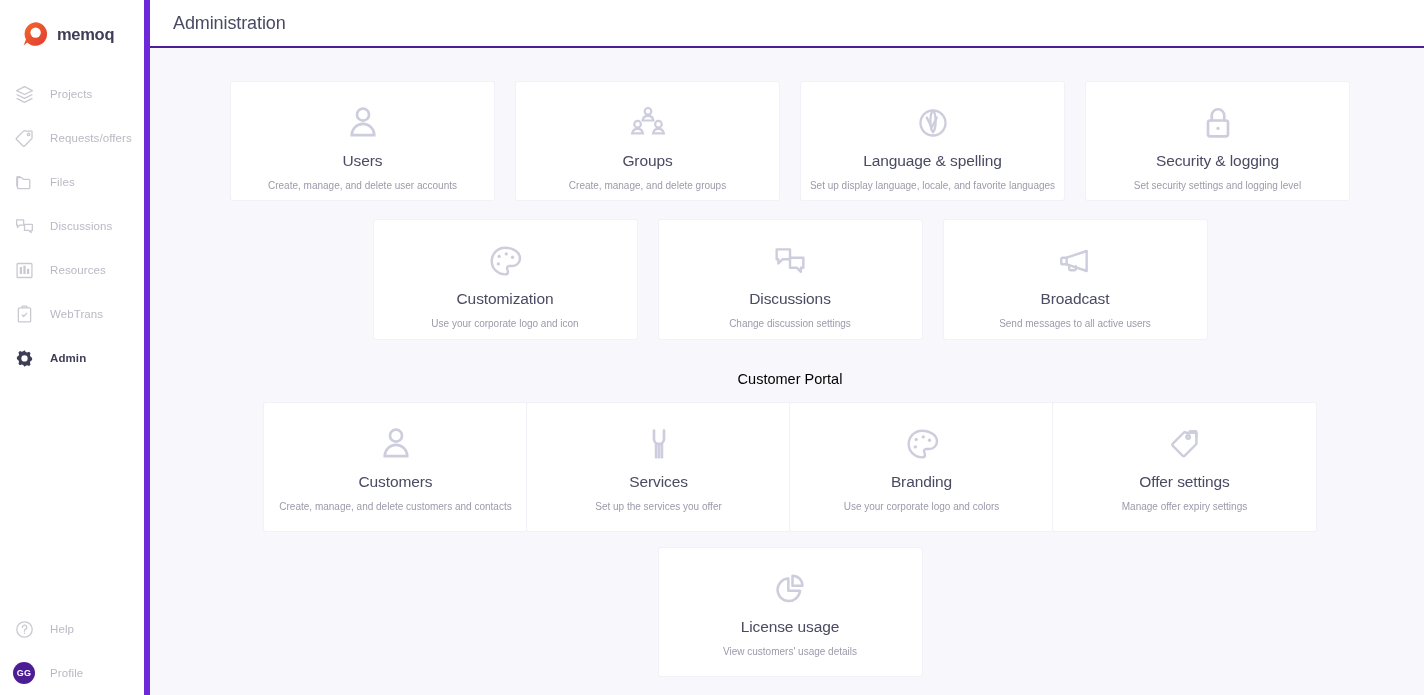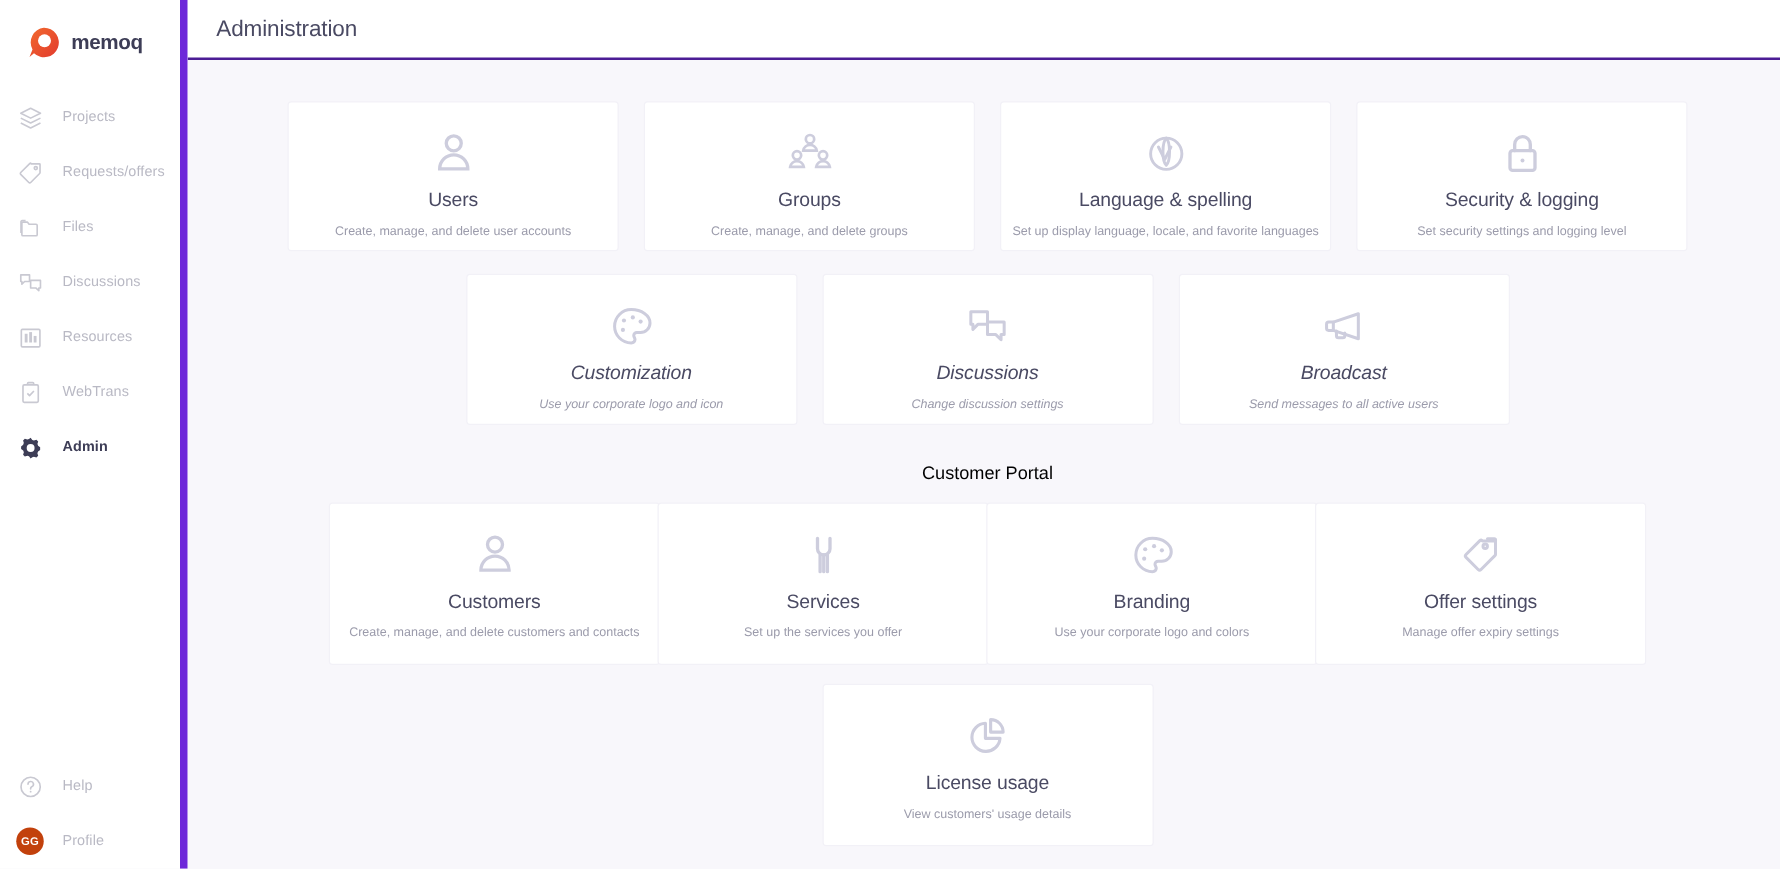--- a/index.html
+++ b/index.html
@@ -44,21 +44,21 @@
   }
   .nav-label {
     font-size:11.5px; color:#b9b9c4; letter-spacing:0.1px;
   }
   .nav-item.active .nav-icon { color:#3d3d56; }
   .nav-item.active .nav-label { color:#3d3d56; font-weight:bold; }
 
   .nav-bottom { margin-top:auto; }
   .avatar {
     width:22px; height:22px; border-radius:50%;
-    background:#c2410c;
+    background:#4c1d95;
     color:#ffffff; font-size:9px; font-weight:bold;
     display:flex; align-items:center; justify-content:center;
     letter-spacing:0.2px;
   }
 
   
   #main { flex:1; display:flex; flex-direction:column; min-width:0; }
   #header {
     height:48px; background:#ffffff;
     border-bottom:2px solid #4c1d95;
@@ -72,21 +72,21 @@
   }
 
   #content {
     flex:1; background:#f8f7fb;
     padding:34px 72px 0 78px;
     overflow:hidden;
   }
 
   .card-row { display:flex; justify-content:center; }
   .card-row.r1 { gap:22px; }
-  .card-row.r2 { gap:22px; margin-top:20px;font-style:italic; }
+  .card-row.r2 { gap:22px; margin-top:20px; }
   .card-row.r3 { margin-top:16px; }
   .card-row.r4 { margin-top:17px; }
 
   .card {
     background:#ffffff;
     border-radius:2px;
     box-shadow:0 0 0 1px #f2f1f7;
     display:flex; flex-direction:column;
     align-items:center;
     cursor:pointer;

